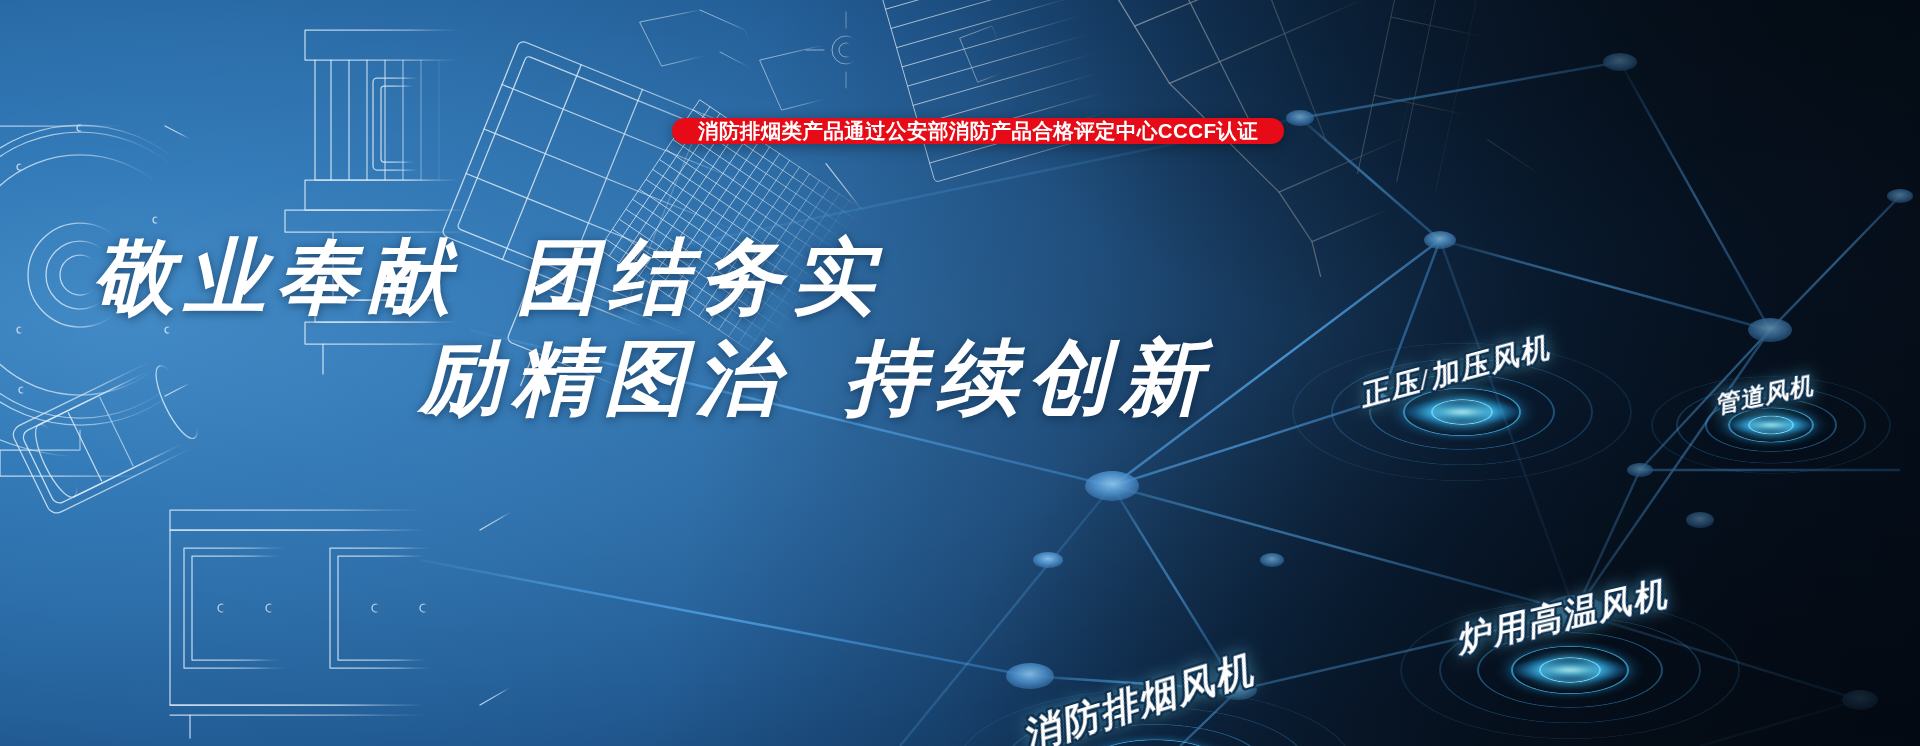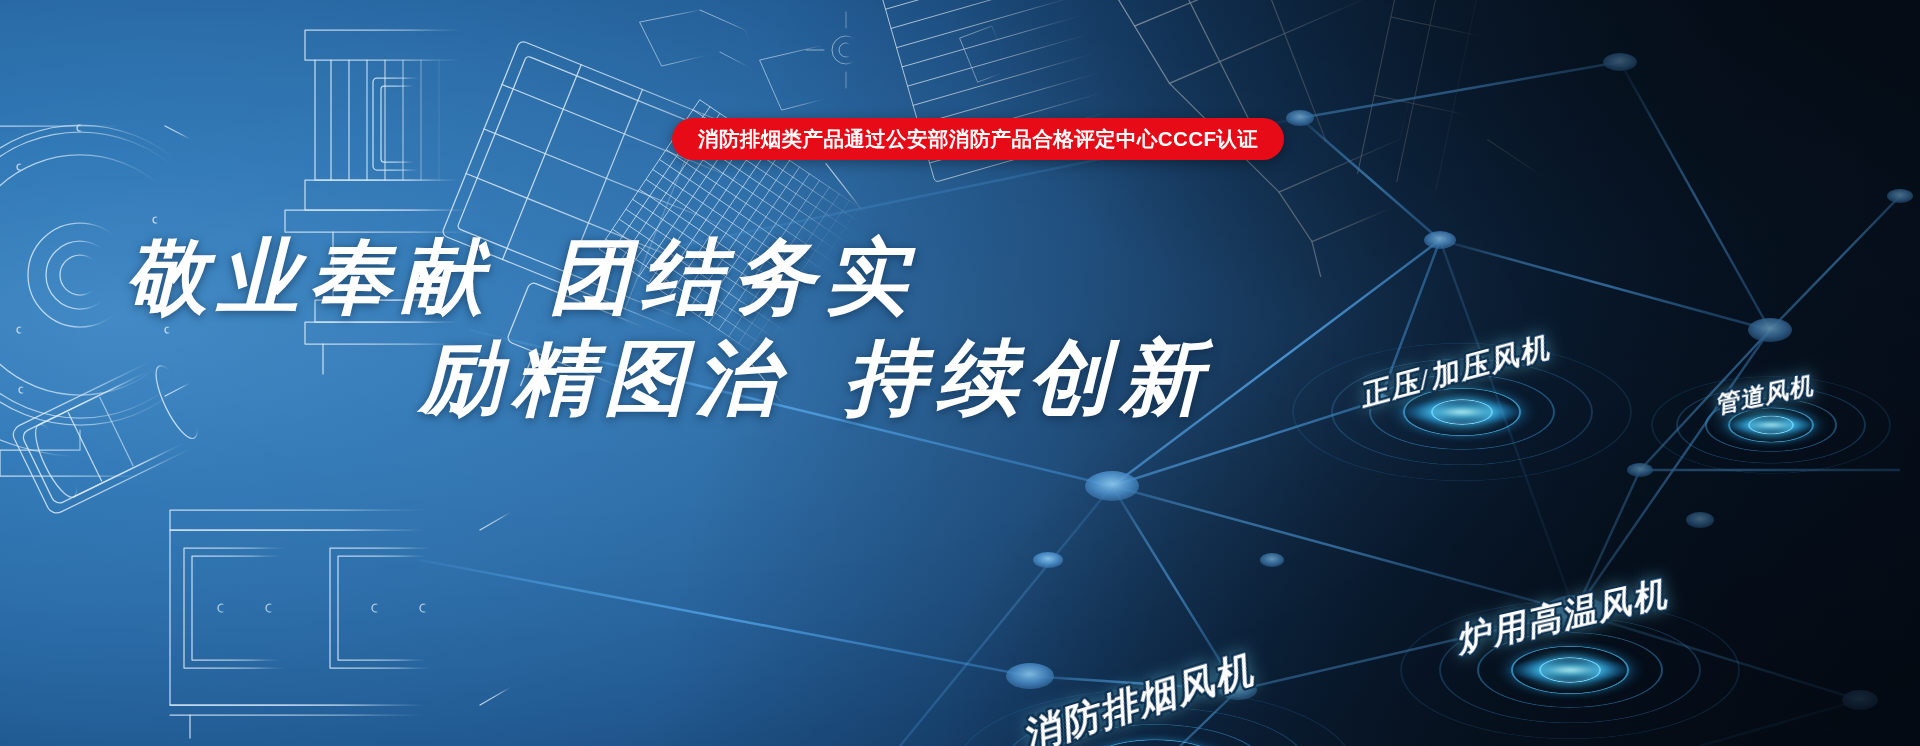--- a/index.html
+++ b/index.html
@@ -40,21 +40,21 @@
     background:radial-gradient(120% 120% at 28% 48%, rgba(255,255,255,0.05) 0%, rgba(0,0,0,0) 45%, rgba(0,0,0,0.30) 100%);
     pointer-events:none;
   }
   .layer{position:absolute;inset:0;pointer-events:none;}
   svg.layer{display:block;}
 
   
   .cert-banner{
     position:absolute;
     left:672px;top:118px;
-    height:42px;
+    height:26px;
     padding:0 26px;
     display:flex;align-items:center;justify-content:center;
     background:#e60b17;
     border-radius:22px;
     color:#ffffff;
     font-size:20.5px;
     font-weight:bold;
     letter-spacing:.4px;
     white-space:nowrap;
     box-shadow:0 3px 14px rgba(0,0,0,.35);
@@ -73,21 +73,20 @@
   }
   .slogan-line{
     white-space:nowrap;
     text-shadow:0 2px 10px rgba(8,30,55,.55);
   }
   .slogan-line-1{
     padding-left:92px;
     font-size:82px;
     line-height:1.18;
     letter-spacing:10px;
-    margin-left:33px;
   }
   .slogan-line-2{
     padding-left:400px;
     font-size:82px;
     line-height:1.18;
     letter-spacing:10px;
     margin-top:4px;
     margin-left:20px;
   }
   .sl-gap{display:inline-block;width:56px;}

